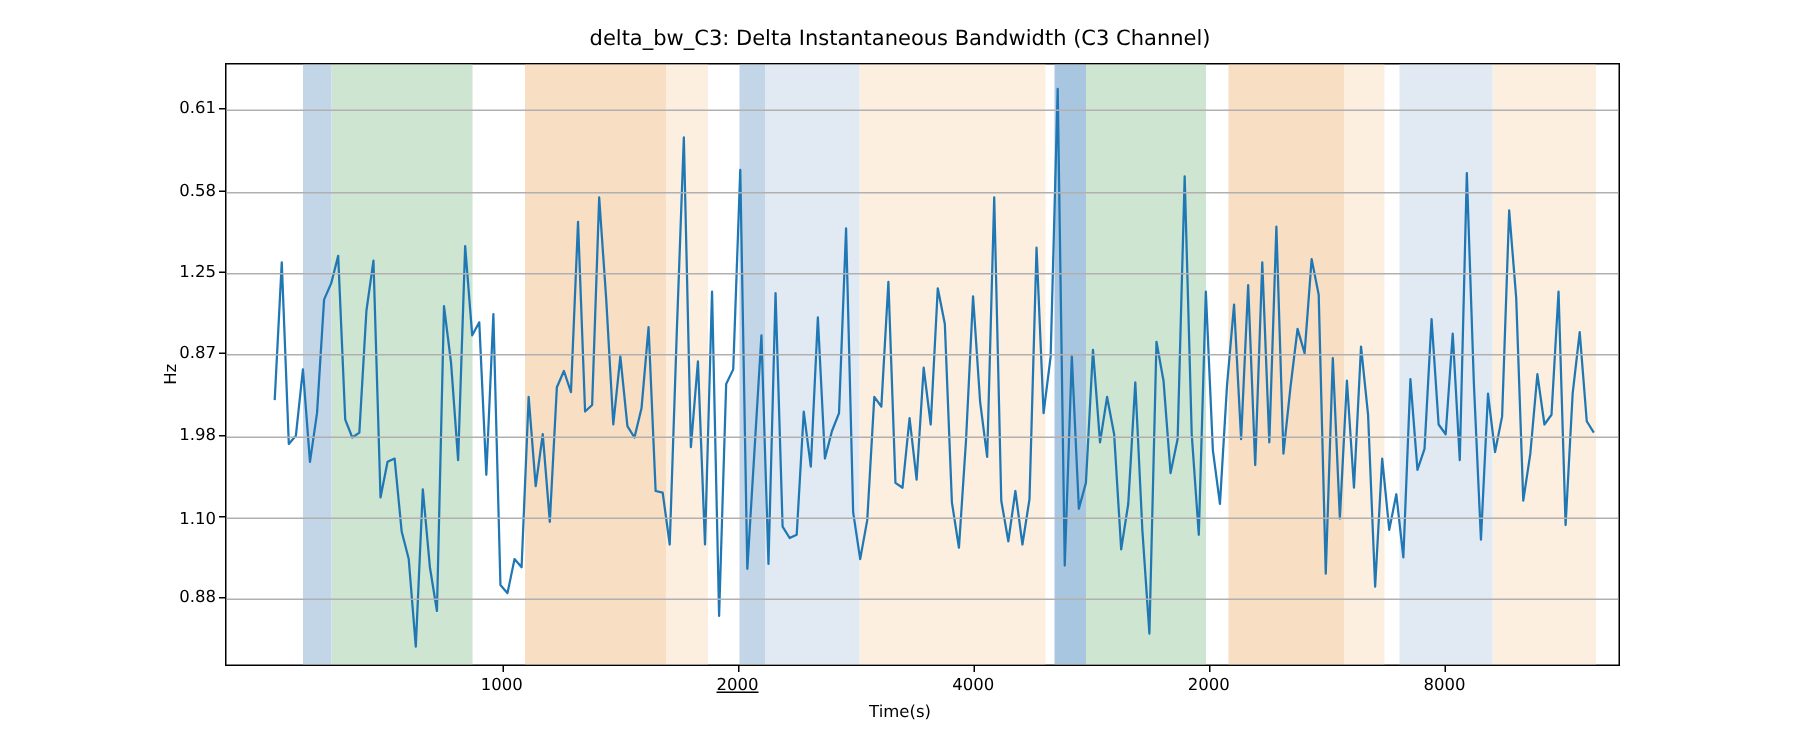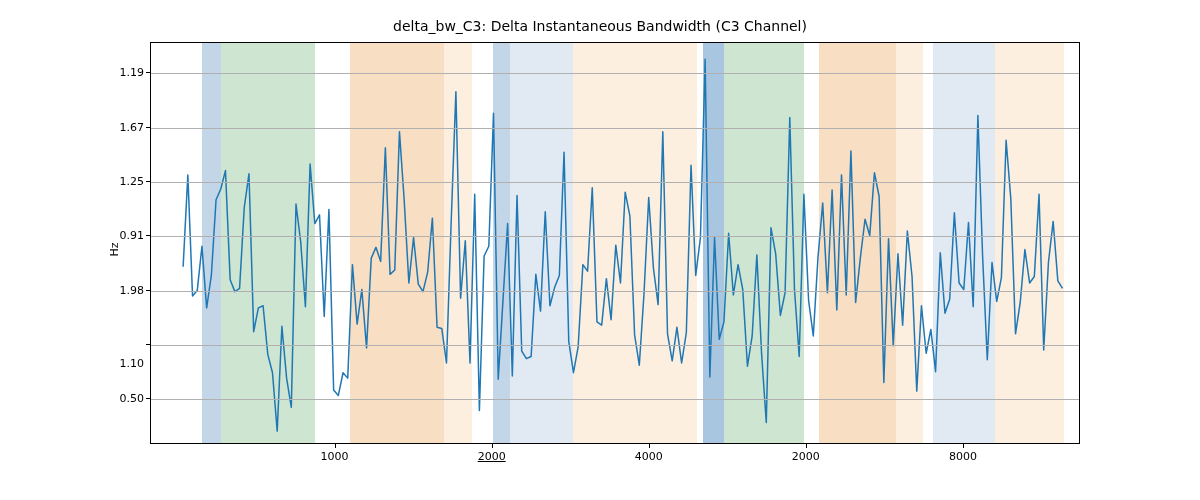--- a/index.html
+++ b/index.html
@@ -136,43 +136,44 @@
       </svg>
   <div class="grid-h" style="top: 356.368px;"></div>
       <div class="grid-h" style="top: 302.043px;"></div>
       <div class="grid-h" style="top: 247.719px;"></div>
       <div class="grid-h" style="top: 193.395px;"></div>
       <div class="grid-h" style="top: 139.07px;"></div>
       <div class="grid-h" style="top: 84.7459px;"></div>
       <div class="grid-h" style="top: 30.4216px;"></div>
     </div>
 
+  <div class="xlabel">Time(s)</div>
 
   <div id="xticks">
       <div class="xtick-label" style="left: 334.586px;">1000</div>
       <div class="xtick-mark" style="left: 334.586px;"></div>
       <div class="xtick-label" style="left: 491.681px; text-decoration: underline;">2000</div>
       <div class="xtick-mark" style="left: 491.681px;"></div>
       <div class="xtick-label" style="left: 648.775px;">4000</div>
       <div class="xtick-mark" style="left: 648.775px;"></div>
       <div class="xtick-label" style="left: 805.87px;">2000</div>
       <div class="xtick-mark" style="left: 805.87px;"></div>
       <div class="xtick-label" style="left: 962.965px;">8000</div>
       <div class="xtick-mark" style="left: 962.965px;"></div>
     </div>
   <div id="yticks">
-      <div class="ytick-label" style="top: 398.368px;">0.50</div>
+      <div class="ytick-label" style="top: 398.368px;">0.88</div>
       <div class="ytick-mark" style="top: 398.368px;"></div>
-      <div class="ytick-label" style="top: 363px;">1.10</div>
+      <div class="ytick-label" style="top: 346px;">1.10</div>
       <div class="ytick-mark" style="top: 344.043px;"></div>
       <div class="ytick-label" style="top: 289.719px;">1.98</div>
       <div class="ytick-mark" style="top: 289.719px;"></div>
-      <div class="ytick-label" style="top: 235.395px;">0.91</div>
+      <div class="ytick-label" style="top: 235.395px;">0.87</div>
       <div class="ytick-mark" style="top: 235.395px;"></div>
       <div class="ytick-label" style="top: 181.07px; margin-left: 40px;">1.25</div>
       <div class="ytick-mark" style="top: 181.07px;"></div>
-      <div class="ytick-label" style="top: 126.746px;">1.67</div>
+      <div class="ytick-label" style="top: 126.746px;">0.58</div>
       <div class="ytick-mark" style="top: 126.746px;"></div>
-      <div class="ytick-label" style="top: 72.4216px;">1.19</div>
+      <div class="ytick-label" style="top: 72.4216px;">0.61</div>
       <div class="ytick-mark" style="top: 72.4216px;"></div>
     </div>
 
 </div>
 
 </body></html>

